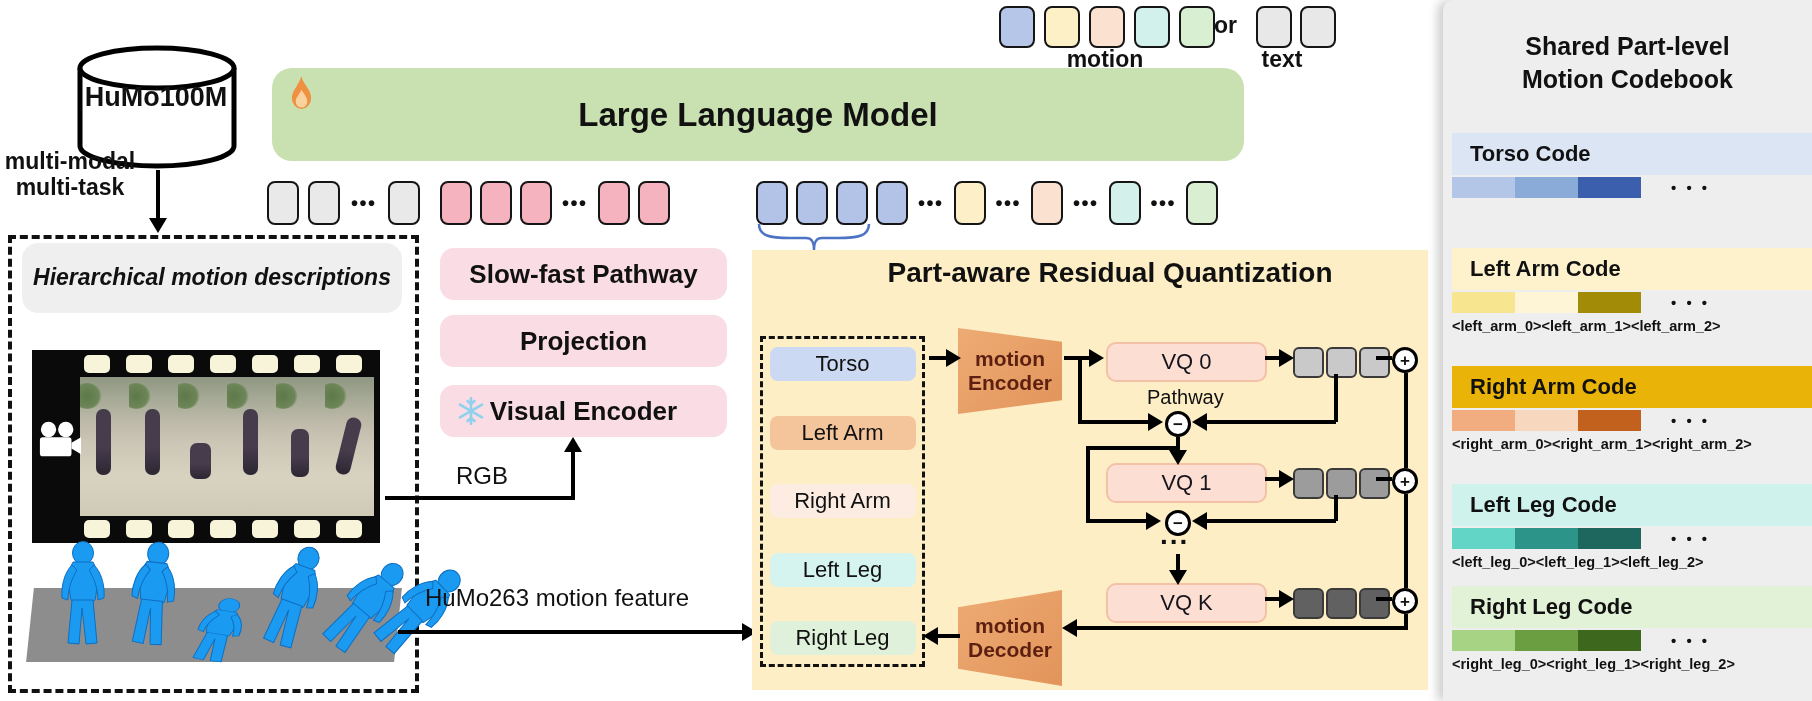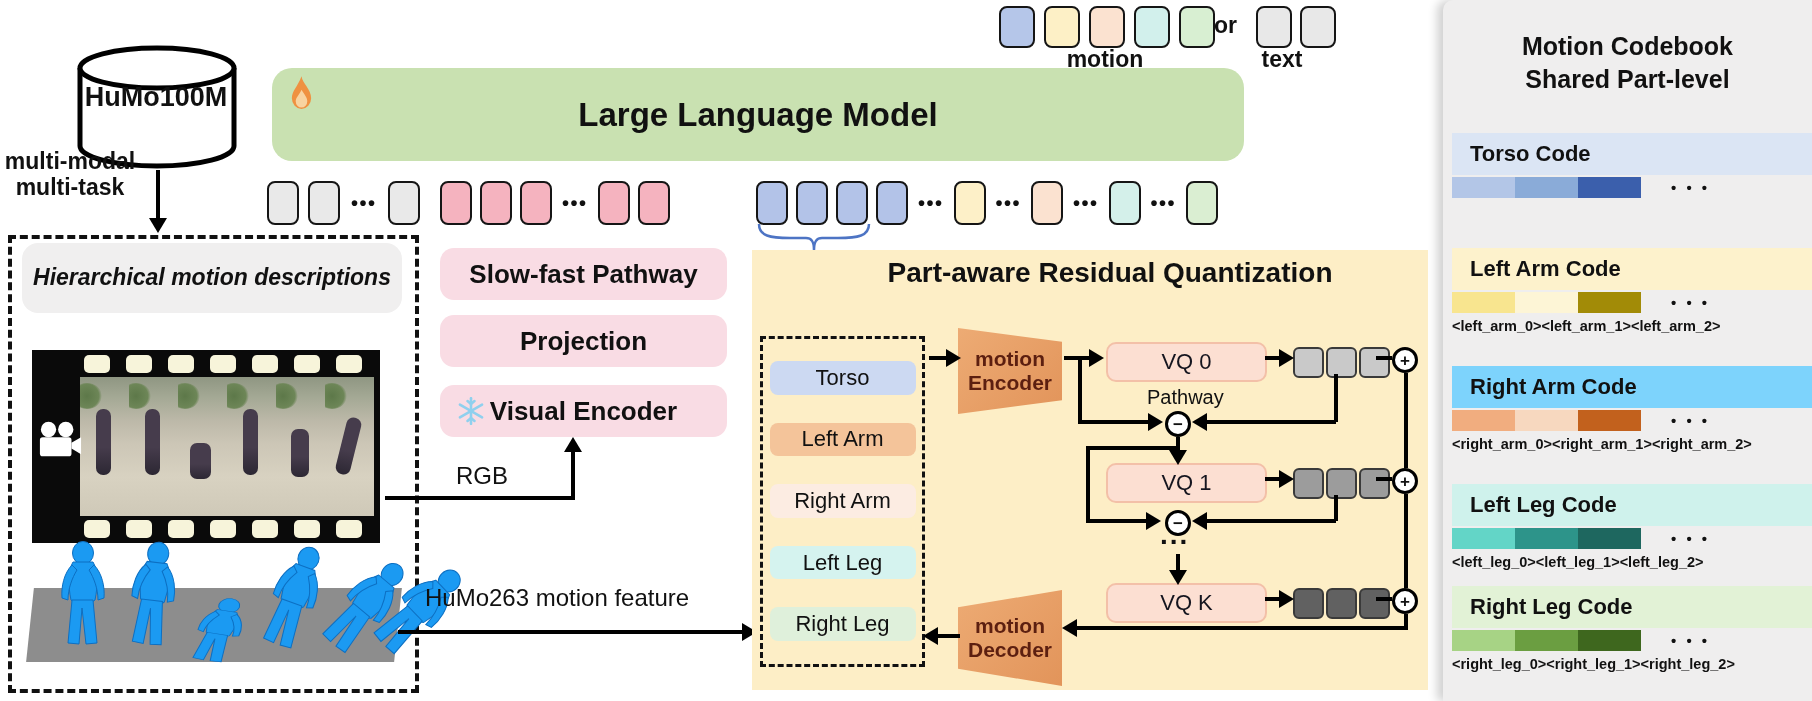--- a/index.html
+++ b/index.html
@@ -58,21 +58,21 @@
   .m3 g{transform:translateY(16px) scale(1,.62) rotate(14deg);}
   .m4 g{transform:rotate(20deg);} .m5 g{transform:rotate(40deg);} .m6 g{transform:rotate(46deg);}
   
   .pbox{position:absolute;left:440px;width:287px;height:52px;background:#f9dce4;border-radius:14px;
         display:flex;align-items:center;justify-content:center;font-size:26px;font-weight:bold;}
   
   #qbox{position:absolute;left:752px;top:250px;width:676px;height:440px;background:#fdeec6;}
   #qtitle{position:absolute;left:800px;top:257px;width:620px;text-align:center;font-size:28px;font-weight:bold;}
   #pdash{position:absolute;left:760px;top:336px;width:165px;height:331px;border:3.5px dashed #111;
          display:flex;flex-direction:column;justify-content:space-between;padding:8px 0 9px 0;box-sizing:border-box;}
-  .part{width:146px;height:34px;margin:14px auto;border-radius:8px;display:flex;align-items:center;justify-content:center;
+  .part{width:146px;height:34px;margin:0 auto;border-radius:8px;display:flex;align-items:center;justify-content:center;
         font-size:22px;}
   .trap{position:absolute;display:flex;flex-direction:column;align-items:center;justify-content:center;
         background:linear-gradient(135deg,#edab74,#e2945a);color:#5c1f10;font-weight:bold;font-size:21px;line-height:1.15;}
   #enc{left:958px;top:328px;width:104px;height:86px;clip-path:polygon(0 0,100% 16%,100% 84%,0 100%);}
   #dec{left:958px;top:590px;width:104px;height:96px;clip-path:polygon(0 18%,100% 0,100% 100%,0 82%);}
   .vq{position:absolute;left:1106px;width:157px;height:36px;background:#fcdfd2;border:2px solid #f3c0a8;
       border-radius:10px;display:flex;align-items:center;justify-content:center;font-size:22px;color:#15151f;}
   .sqg{position:absolute;display:flex;gap:2px;}
   .vsq{width:27px;height:27px;border:2.5px solid #3a3a3a;border-radius:6px;}
   .op{position:absolute;width:20px;height:20px;border:3px solid #000;border-radius:50%;background:#fff;
@@ -373,22 +373,22 @@
   <div class="vl" style="left:1404px;top:373px;height:95px;"></div>
   <div class="vl" style="left:1404px;top:494px;height:94px;"></div>
   <div class="vl" style="left:1404px;top:614px;height:14px;"></div>
   <div class="hl" style="left:1077px;top:626px;width:331px;"></div>
   <span class="ah l" style="left:1062px;top:619px;"></span>
   <div class="hl" style="left:938px;top:634px;width:22px;"></div>
   <span class="ah l" style="left:923px;top:627px;"></span>
 
   <div id="panel">
     <div id="cbtitle">
+      <div>Shared Part-level</div>
       <div>Motion Codebook</div>
-      <div>Shared Part-level</div>
     </div>
   <div class="cb-sec" style="top: 133px;">
         <div class="cb-band" style="background: rgb(219, 229, 244);">Torso Code</div>
         <div class="cb-swrow">
           <div class="sw" style="background: rgb(179, 198, 231);"></div>
           <div class="sw" style="background: rgb(138, 171, 216);"></div>
           <div class="sw" style="background: rgb(59, 95, 172);"></div>
           <span class="cb-dots">• • •</span>
         </div>
       </div>
@@ -396,21 +396,21 @@
         <div class="cb-band" style="background: rgb(253, 242, 204);">Left Arm Code</div>
         <div class="cb-swrow">
           <div class="sw" style="background: rgb(248, 229, 143);"></div>
           <div class="sw" style="background: rgb(253, 245, 214);"></div>
           <div class="sw" style="background: rgb(162, 139, 7);"></div>
           <span class="cb-dots">• • •</span>
         </div>
         <div class="cb-codes">&lt;left_arm_0&gt;&lt;left_arm_1&gt;&lt;left_arm_2&gt;</div>
       </div>
       <div class="cb-sec" style="top: 366px;">
-        <div class="cb-band" style="background: #7dd3fc;">Right Arm Code</div>
+        <div class="cb-band" style="background: #eab308;">Right Arm Code</div>
         <div class="cb-swrow">
           <div class="sw" style="background: rgb(241, 173, 127);"></div>
           <div class="sw" style="background: rgb(247, 216, 191);"></div>
           <div class="sw" style="background: rgb(194, 97, 29);"></div>
           <span class="cb-dots">• • •</span>
         </div>
         <div class="cb-codes">&lt;right_arm_0&gt;&lt;right_arm_1&gt;&lt;right_arm_2&gt;</div>
       </div>
       <div class="cb-sec" style="top: 484px;">
         <div class="cb-band" style="background: rgb(207, 242, 236);">Left Leg Code</div>

